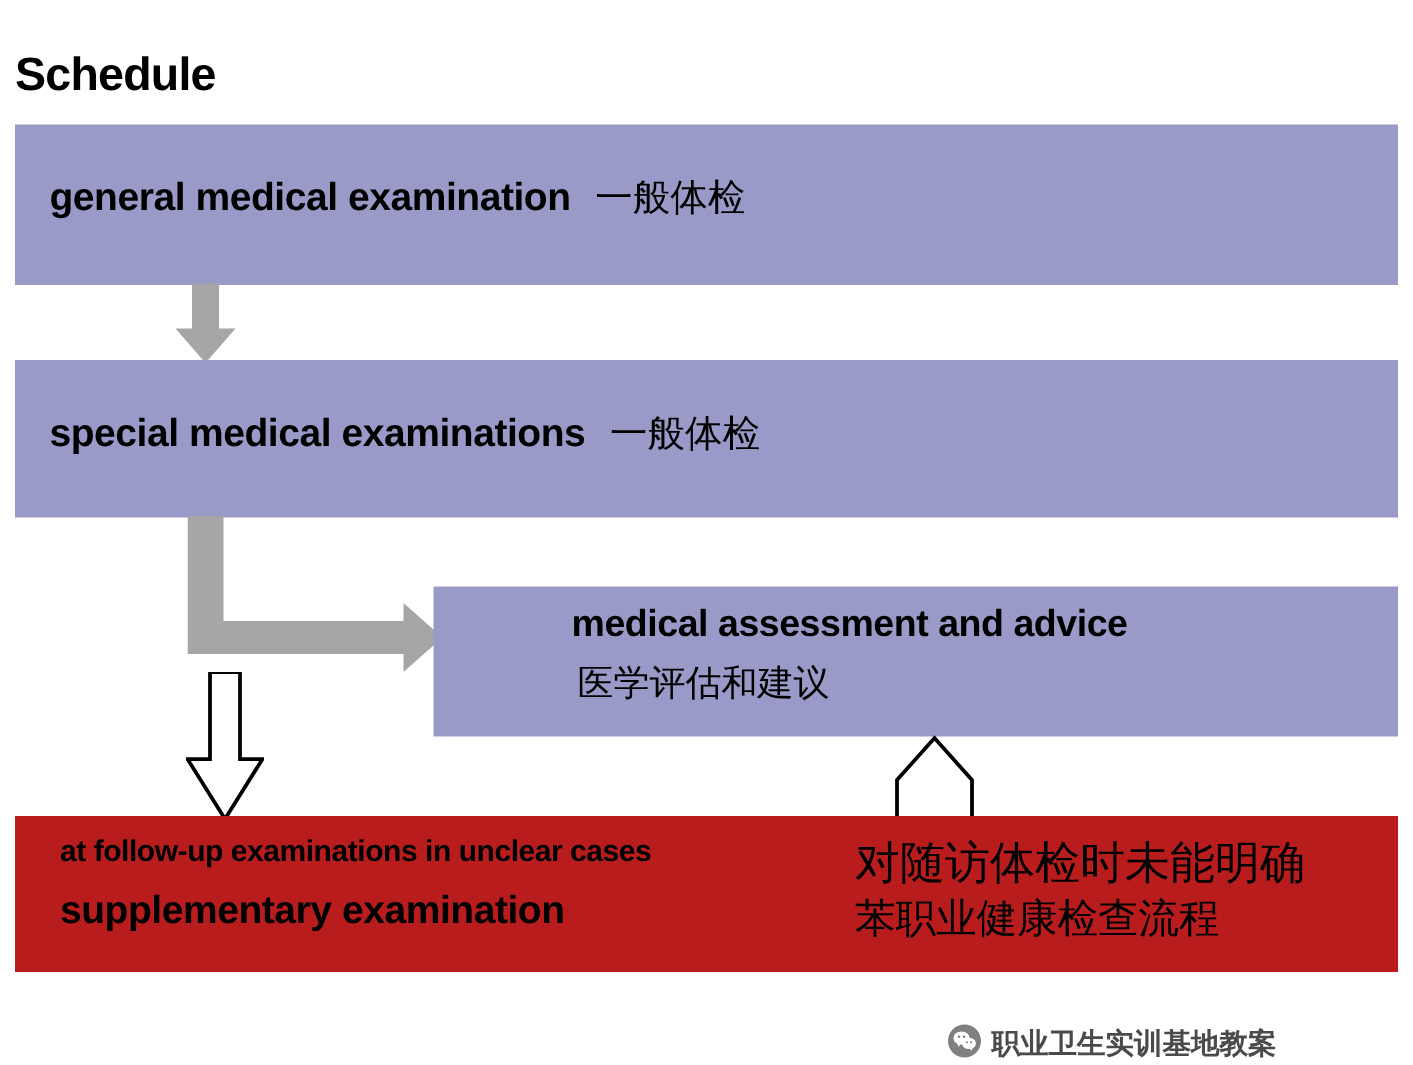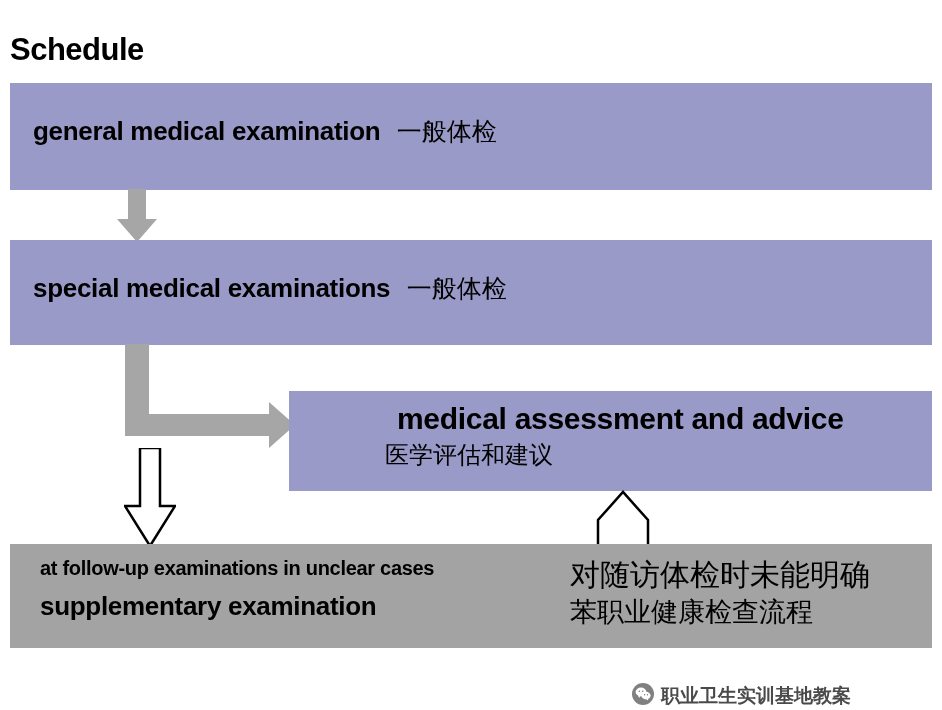--- a/index.html
+++ b/index.html
@@ -46,21 +46,21 @@
 
   
   .box {
     position: absolute;
     box-sizing: border-box;
   }
   .box-purple {
     background: #9a9ac8;
   }
   .box-gray {
-    background: #a3a3a3;
+    background: #b91c1c;
     padding-left: 16px;
   }
 
   #box-general {
     left: 10px;
     top: 55px;
     width: 922px;
     height: 107px;
   }
   #box-general .line {
@@ -96,23 +96,23 @@
   }
 
   #box-assess {
     left: 289px;
     top: 363px;
     width: 643px;
     height: 100px;
   }
   #box-assess .assess-en {
     position: absolute;
-    left: 108px;
+    left: 92px;
     top: 11px;
-    font-size: 30px;
+    font-size: 25px;
     font-weight: bold;
     letter-spacing: -0.3px;
     white-space: nowrap;
   }
   #box-assess .assess-cn {
     position: absolute;
     left: 96px;
     top: 48px;
     font-size: 24px;
     white-space: nowrap;

